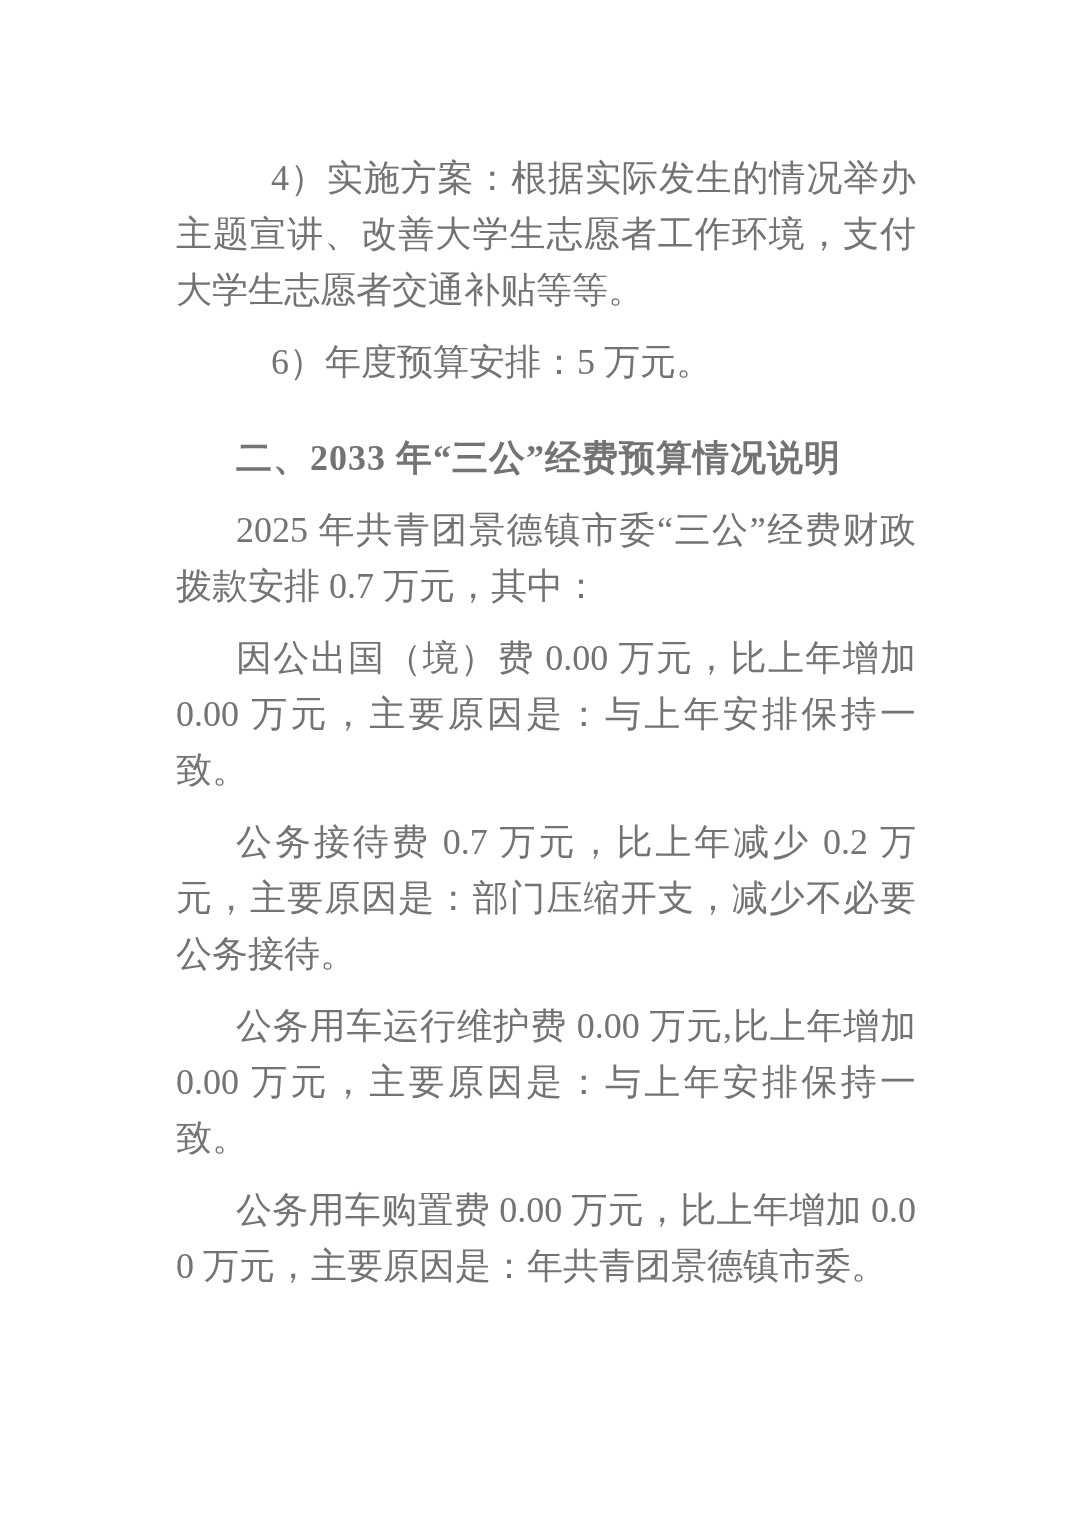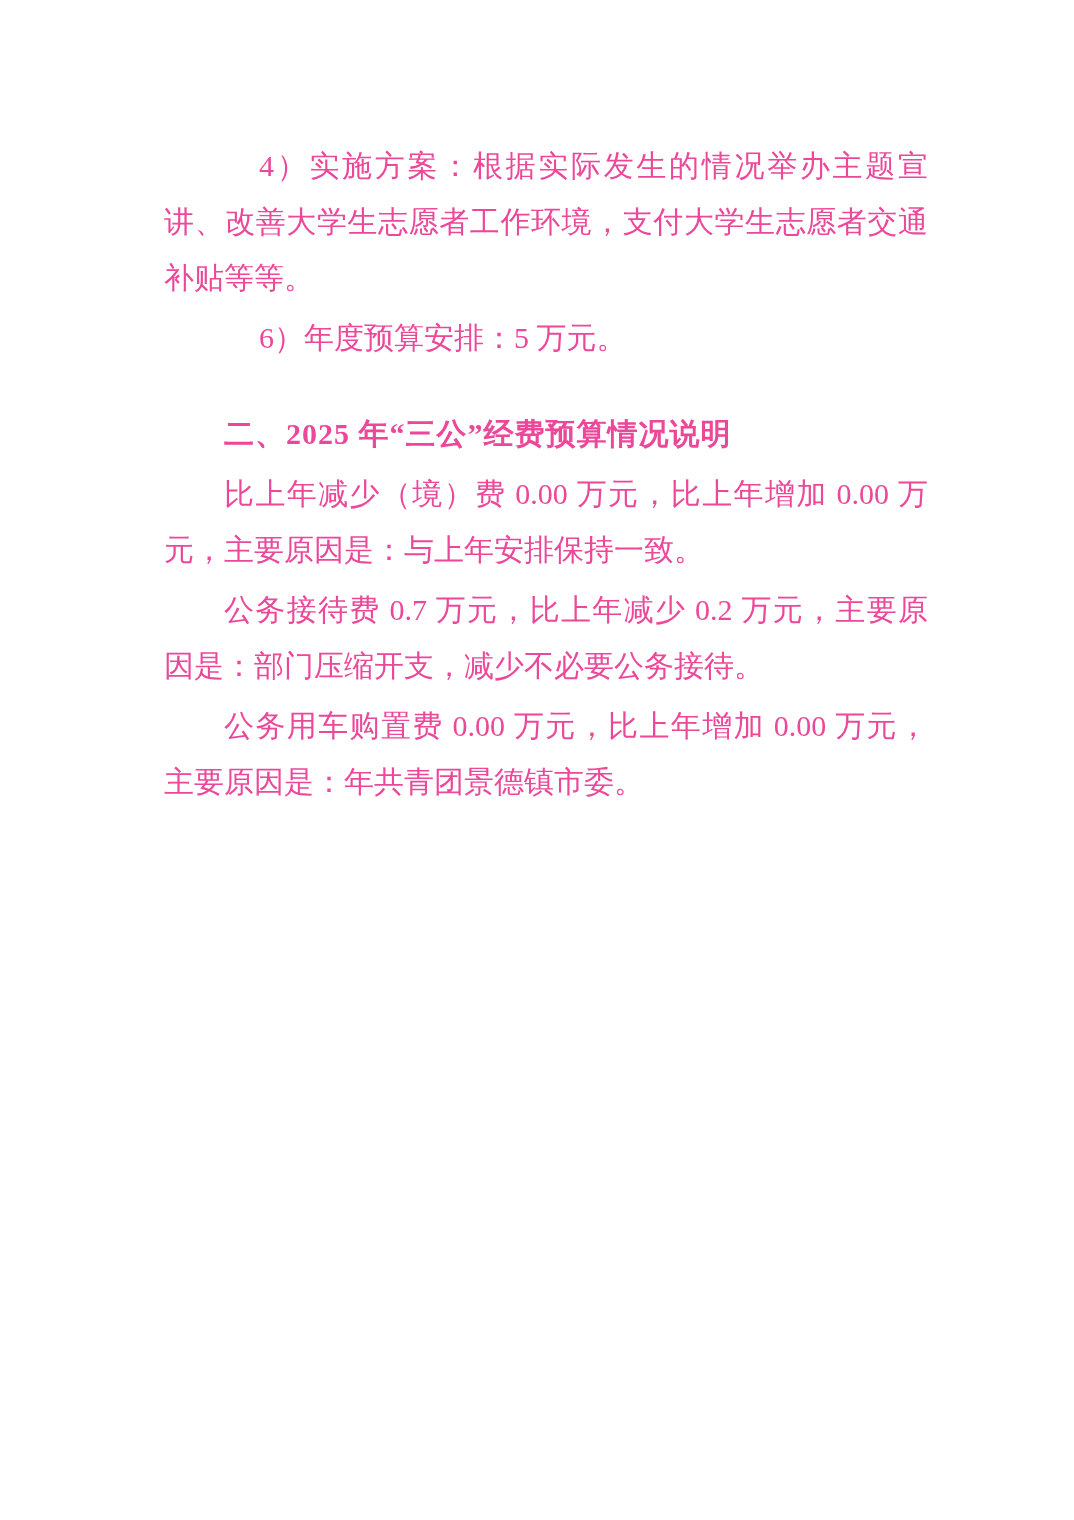--- a/index.html
+++ b/index.html
@@ -15,25 +15,25 @@
     overflow: hidden;
     font-family: "Liberation Serif", "DejaVu Serif", serif;
   }
   .content {
     position: absolute;
     left: 160px;
     top: 134px;
     width: 772px;
   }
   .para {
-    margin: 4px;
+    margin: 16px;
     padding: 0;
-    font-size: 30px;
+    font-size: 36px;
     line-height: 56px;
-    color: #ec4899;
+    color: #737373;
     text-align: justify;
     word-break: break-all;
     font-family: "Liberation Serif", "DejaVu Serif", serif;
   }
   .para.numbered {
     text-indent: 95px;
   }
   .para.body {
     text-indent: 60px;
   }
@@ -44,18 +44,20 @@
     letter-spacing: 1px;
   }
 </style>
 </head>
 <body>
 
 <div class="page">
   <div class="content">
       <p class="para numbered">4）实施方案：根据实际发生的情况举办主题宣讲、改善大学生志愿者工作环境，支付大学生志愿者交通补贴等等。</p>
       <p class="para numbered">6）年度预算安排：5 万元。</p>
-      <p class="para heading">二、2025 年“三公”经费预算情况说明</p>
-      <p class="para body">比上年减少（境）费 0.00 万元，比上年增加 0.00 万元，主要原因是：与上年安排保持一致。</p>
+      <p class="para heading">二、2033 年“三公”经费预算情况说明</p>
+      <p class="para body">2025 年共青团景德镇市委“三公”经费财政拨款安排 0.7 万元，其中：</p>
+      <p class="para body">因公出国（境）费 0.00 万元，比上年增加 0.00 万元，主要原因是：与上年安排保持一致。</p>
       <p class="para body">公务接待费 0.7 万元，比上年减少 0.2 万元，主要原因是：部门压缩开支，减少不必要公务接待。</p>
+      <p class="para body">公务用车运行维护费 0.00 万元,比上年增加 0.00 万元，主要原因是：与上年安排保持一致。</p>
       <p class="para body">公务用车购置费 0.00 万元，比上年增加 0.00 万元，主要原因是：年共青团景德镇市委。</p>
     </div>
 </div>
 
 </body></html>

